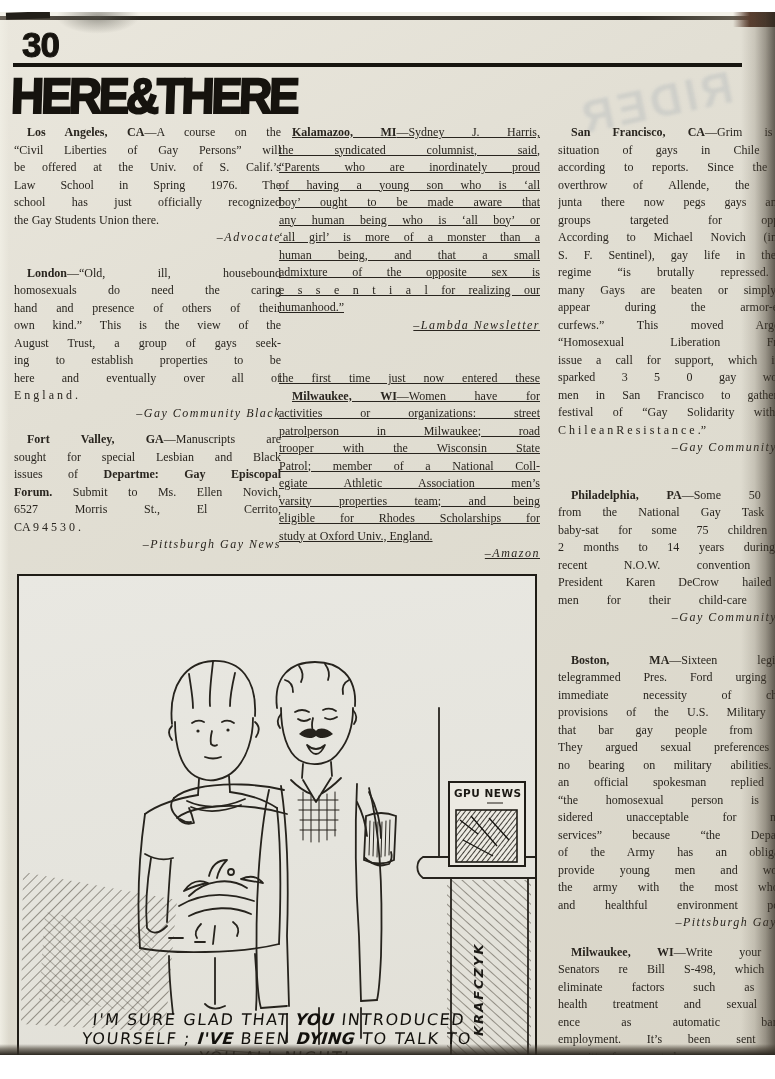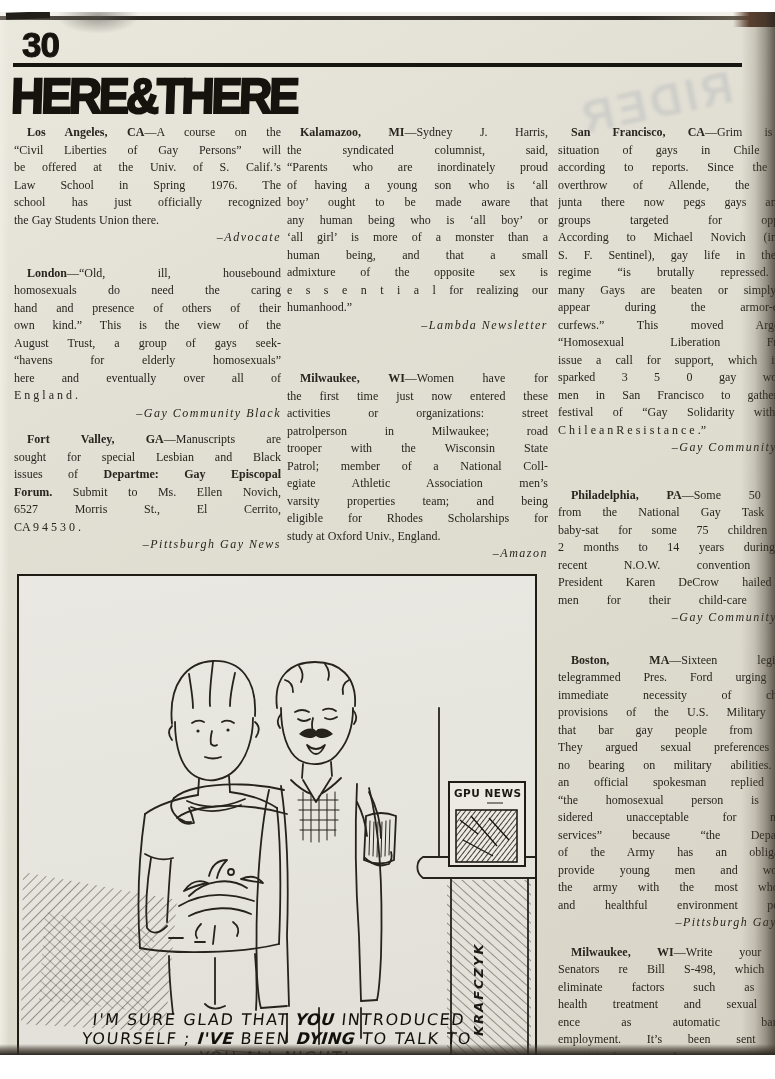--- a/index.html
+++ b/index.html
@@ -28,21 +28,21 @@
   .headline{position:absolute;left:12px;top:56px;font-family:"Liberation Sans",sans-serif;font-weight:bold;
     font-size:45px;letter-spacing:-3px;color:#16130e;-webkit-text-stroke:2px #16130e;
     transform:scale(1.02,1.1) skewX(-2deg);transform-origin:left top;}
   .ghost{position:absolute;left:577px;top:66px;font-family:"Liberation Sans",sans-serif;font-weight:bold;
     font-size:44px;letter-spacing:4px;color:rgba(104,126,150,.16);transform:scaleX(-1) rotate(12deg);
     filter:blur(1.5px);z-index:1;}
 
   
   .col{position:absolute;top:112px;font-size:12px;z-index:3;}
   #col1{left:14px;width:267px;}
-  #col2{left:287px;width:261px;}
+  #col2{left:279px;width:261px;text-decoration:underline;}
   #col3{left:558px;width:240px;}
   .ln{line-height:17.5px;height:17.5px;white-space:nowrap;overflow:hidden;}
   .a-j{text-align:justify;text-align-last:justify;}
   .a-l{text-align:center;text-align-last:left;}
   .a-r{text-align:center;text-align-last:right;}
   .a-c{text-align:center;text-align-last:center;}
   .ind{text-indent:13px;}
   .f-b{font-weight:bold;}
   .f-i{font-style:italic;letter-spacing:1.5px;}
 
@@ -81,21 +81,21 @@
         <div class="ln a-j"><span>school has just officially recognized</span></div>
         <div class="ln a-l"><span>the Gay Students Union there.</span></div>
         <div class="ln a-r"><span class="f-i">–Advocate</span></div>
       </div>
       <div class="item" style="margin-top: 18px;">
         <div class="ln a-j ind"><span class="f-b">London</span><span>—“Old, ill, housebound</span></div>
         <div class="ln a-j"><span>homosexuals do need the caring</span></div>
         <div class="ln a-j"><span>hand and presence of others of their</span></div>
         <div class="ln a-j"><span>own kind.”  This is the view of the</span></div>
         <div class="ln a-j"><span>August Trust, a group of gays seek-</span></div>
-        <div class="ln a-j"><span>“havens for elderly homosexuals”</span></div>
+        <div class="ln a-j"><span>ing to establish properties to be</span></div>
         <div class="ln a-j"><span>here and eventually over all of</span></div>
         <div class="ln a-l"><span>E n g l a n d .</span></div>
         <div class="ln a-r"><span class="f-i">–Gay Community Black</span></div>
       </div>
       <div class="item" style="margin-top: 9px;">
         <div class="ln a-j ind"><span class="f-b">Fort Valley, GA</span><span>—Manuscripts are</span></div>
         <div class="ln a-j"><span>sought for special Lesbian and Black</span></div>
         <div class="ln a-j"><span>issues of </span><span class="f-b">Departme: Gay Episcopal</span></div>
         <div class="ln a-j"><span class="f-b">Forum.</span><span>  Submit to Ms. Ellen Novich,</span></div>
         <div class="ln a-j"><span>6527 Morris St., El Cerrito,</span></div>
@@ -112,22 +112,22 @@
         <div class="ln a-j"><span>boy’ ought to be made aware that</span></div>
         <div class="ln a-j"><span>any human being who is ‘all boy’ or</span></div>
         <div class="ln a-j"><span>‘all girl’ is more of a monster than a</span></div>
         <div class="ln a-j"><span>human being, and that a small</span></div>
         <div class="ln a-j"><span>admixture of the opposite sex is</span></div>
         <div class="ln a-j"><span>e s s e n t i a l  for  realizing  our</span></div>
         <div class="ln a-l"><span>humanhood.”</span></div>
         <div class="ln a-r"><span class="f-i">–Lambda Newsletter</span></div>
       </div>
       <div class="item" style="margin-top: 36px;">
+        <div class="ln a-j"><span>the first time just now entered these</span></div>
         <div class="ln a-j ind"><span class="f-b">Milwaukee, WI</span><span>—Women have for</span></div>
-        <div class="ln a-j"><span>the first time just now entered these</span></div>
         <div class="ln a-j"><span>activities or organizations: street</span></div>
         <div class="ln a-j"><span>patrolperson in Milwaukee; road</span></div>
         <div class="ln a-j"><span>trooper with the Wisconsin State</span></div>
         <div class="ln a-j"><span>Patrol; member of a National Coll-</span></div>
         <div class="ln a-j"><span>egiate Athletic Association men’s</span></div>
         <div class="ln a-j"><span>varsity properties team; and being</span></div>
         <div class="ln a-j"><span>eligible for Rhodes Scholarships for</span></div>
         <div class="ln a-l"><span>study at Oxford Univ., England.</span></div>
         <div class="ln a-r"><span class="f-i">–Amazon</span></div>
       </div>

